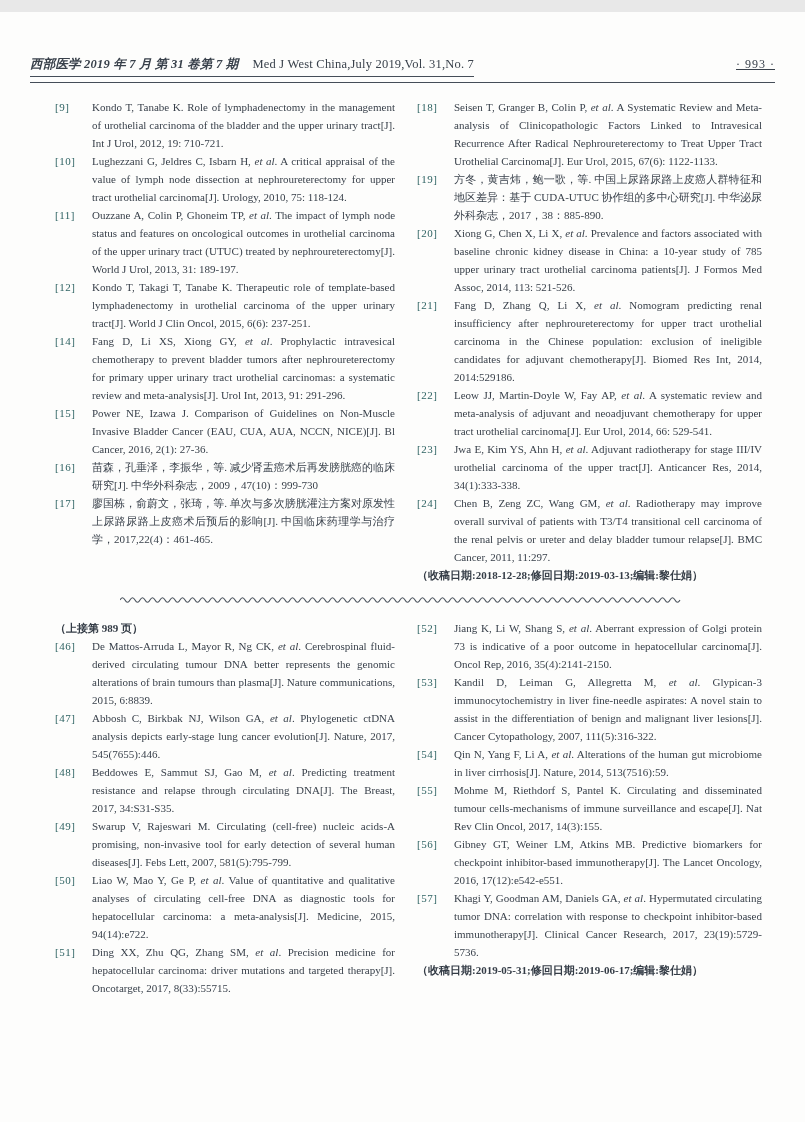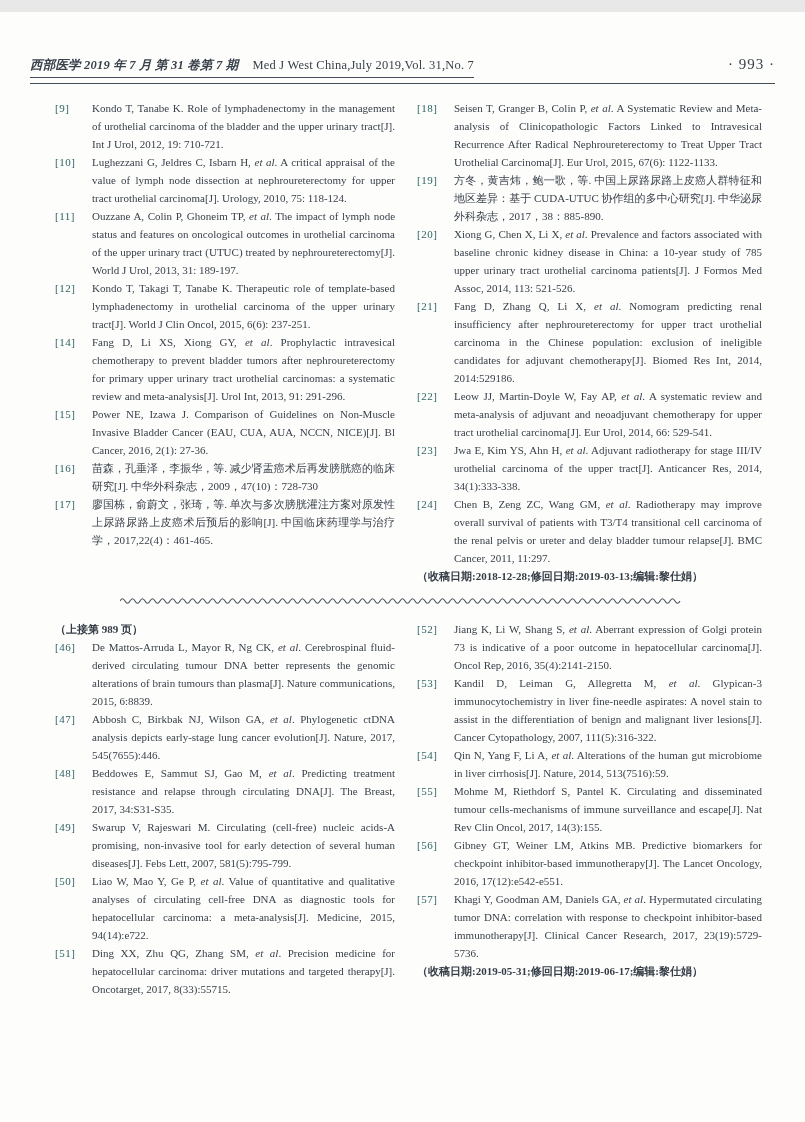--- a/index.html
+++ b/index.html
@@ -18,21 +18,21 @@
     display:flex;justify-content:space-between;align-items:baseline;
   }
   .header-title{
     font-size:12.5px;
     border-bottom:1px solid #454d58;
     padding-bottom:3px;
     letter-spacing:.2px;
     white-space:nowrap;
   }
   .header-title .cn{font-weight:600;font-style:italic;margin-right:14px;}
-  .header-pagenum{font-size:15px;letter-spacing:1px;}
+  .header-pagenum{font-size:12px;letter-spacing:1px;text-decoration:underline;}
   .header-rule{border-top:1.6px solid #454d58;margin-top:5px;}
   .refs-row{
     display:flex;gap:22px;
     margin:15px 0 0 25px;
   }
   .col{width:340px;}
   .col.right{width:345px;}
   .ref{
     position:relative;
     padding-left:37px;
@@ -76,21 +76,21 @@
   <div class="header-rule"></div>
 
   <section class="refs-row">
     <div class="col left">
         <div class="ref"><span class="ref-num">[9]</span><span class="ref-text">Kondo T, Tanabe K. Role of lymphadenectomy in the management of urothelial carcinoma of the bladder and the upper urinary tract[J]. Int J Urol, 2012, 19: 710-721.</span></div>
         <div class="ref"><span class="ref-num">[10]</span><span class="ref-text">Lughezzani G, Jeldres C, Isbarn H, <i>et al</i>. A critical appraisal of the value of lymph node dissection at nephroureterectomy for upper tract urothelial carcinoma[J]. Urology, 2010, 75: 118-124.</span></div>
         <div class="ref"><span class="ref-num">[11]</span><span class="ref-text">Ouzzane A, Colin P, Ghoneim TP, <i>et al</i>. The impact of lymph node status and features on oncological outcomes in urothelial carcinoma of the upper urinary tract (UTUC) treated by nephroureterectomy[J]. World J Urol, 2013, 31: 189-197.</span></div>
         <div class="ref"><span class="ref-num">[12]</span><span class="ref-text">Kondo T, Takagi T, Tanabe K. Therapeutic role of template-based lymphadenectomy in urothelial carcinoma of the upper urinary tract[J]. World J Clin Oncol, 2015, 6(6): 237-251.</span></div>
         <div class="ref"><span class="ref-num">[14]</span><span class="ref-text">Fang D, Li XS, Xiong GY, <i>et al</i>. Prophylactic intravesical chemotherapy to prevent bladder tumors after nephroureterectomy for primary upper urinary tract urothelial carcinomas: a systematic review and meta-analysis[J]. Urol Int, 2013, 91: 291-296.</span></div>
         <div class="ref"><span class="ref-num">[15]</span><span class="ref-text">Power NE, Izawa J. Comparison of Guidelines on Non-Muscle Invasive Bladder Cancer (EAU, CUA, AUA, NCCN, NICE)[J]. Bl Cancer, 2016, 2(1): 27-36.</span></div>
-        <div class="ref"><span class="ref-num">[16]</span><span class="ref-text">苗森，孔垂泽，李振华，等. 减少肾盂癌术后再发膀胱癌的临床研究[J]. 中华外科杂志，2009，47(10)：728-730</span></div>
+        <div class="ref"><span class="ref-num">[16]</span><span class="ref-text">苗森，孔垂泽，李振华，等. 减少肾盂癌术后再发膀胱癌的临床研究[J]. 中华外科杂志，2009，47(10)：999-730</span></div>
         <div class="ref"><span class="ref-num">[17]</span><span class="ref-text">廖国栋，俞蔚文，张琦，等. 单次与多次膀胱灌注方案对原发性上尿路尿路上皮癌术后预后的影响[J]. 中国临床药理学与治疗学，2017,22(4)：461-465.</span></div>
       </div>
     <div class="col right">
       <div>
           <div class="ref"><span class="ref-num">[18]</span><span class="ref-text">Seisen T, Granger B, Colin P, <i>et al</i>. A Systematic Review and Meta-analysis of Clinicopathologic Factors Linked to Intravesical Recurrence After Radical Nephroureterectomy to Treat Upper Tract Urothelial Carcinoma[J]. Eur Urol, 2015, 67(6): 1122-1133.</span></div>
           <div class="ref"><span class="ref-num">[19]</span><span class="ref-text">方冬，黄吉炜，鲍一歌，等. 中国上尿路尿路上皮癌人群特征和地区差异：基于 CUDA-UTUC 协作组的多中心研究[J]. 中华泌尿外科杂志，2017，38：885-890.</span></div>
           <div class="ref"><span class="ref-num">[20]</span><span class="ref-text">Xiong G, Chen X, Li X, <i>et al</i>. Prevalence and factors associated with baseline chronic kidney disease in China: a 10-year study of 785 upper urinary tract urothelial carcinoma patients[J]. J Formos Med Assoc, 2014, 113: 521-526.</span></div>
           <div class="ref"><span class="ref-num">[21]</span><span class="ref-text">Fang D, Zhang Q, Li X, <i>et al</i>. Nomogram predicting renal insufficiency after nephroureterectomy for upper tract urothelial carcinoma in the Chinese population: exclusion of ineligible candidates for adjuvant chemotherapy[J]. Biomed Res Int, 2014, 2014:529186.</span></div>
           <div class="ref"><span class="ref-num">[22]</span><span class="ref-text">Leow JJ, Martin-Doyle W, Fay AP, <i>et al</i>. A systematic review and meta-analysis of adjuvant and neoadjuvant chemotherapy for upper tract urothelial carcinoma[J]. Eur Urol, 2014, 66: 529-541.</span></div>
           <div class="ref"><span class="ref-num">[23]</span><span class="ref-text">Jwa E, Kim YS, Ahn H, <i>et al</i>. Adjuvant radiotherapy for stage III/IV urothelial carcinoma of the upper tract[J]. Anticancer Res, 2014, 34(1):333-338.</span></div>

